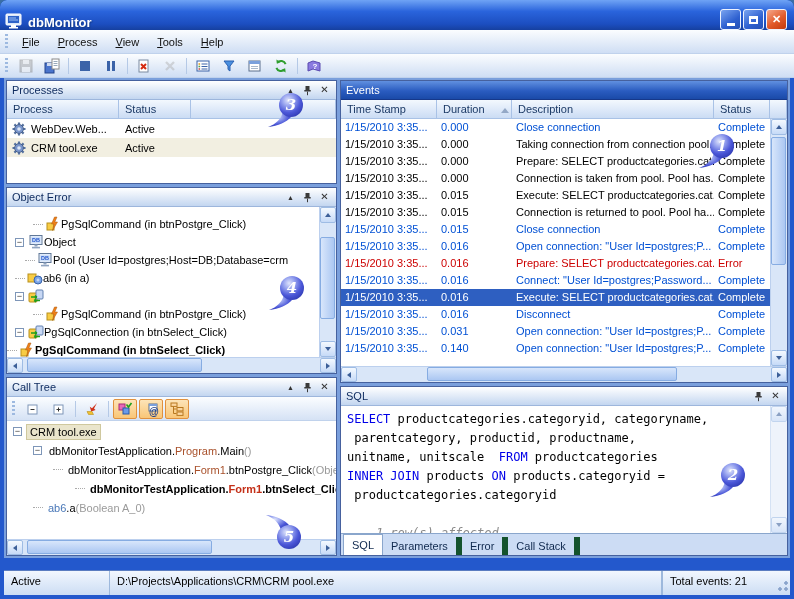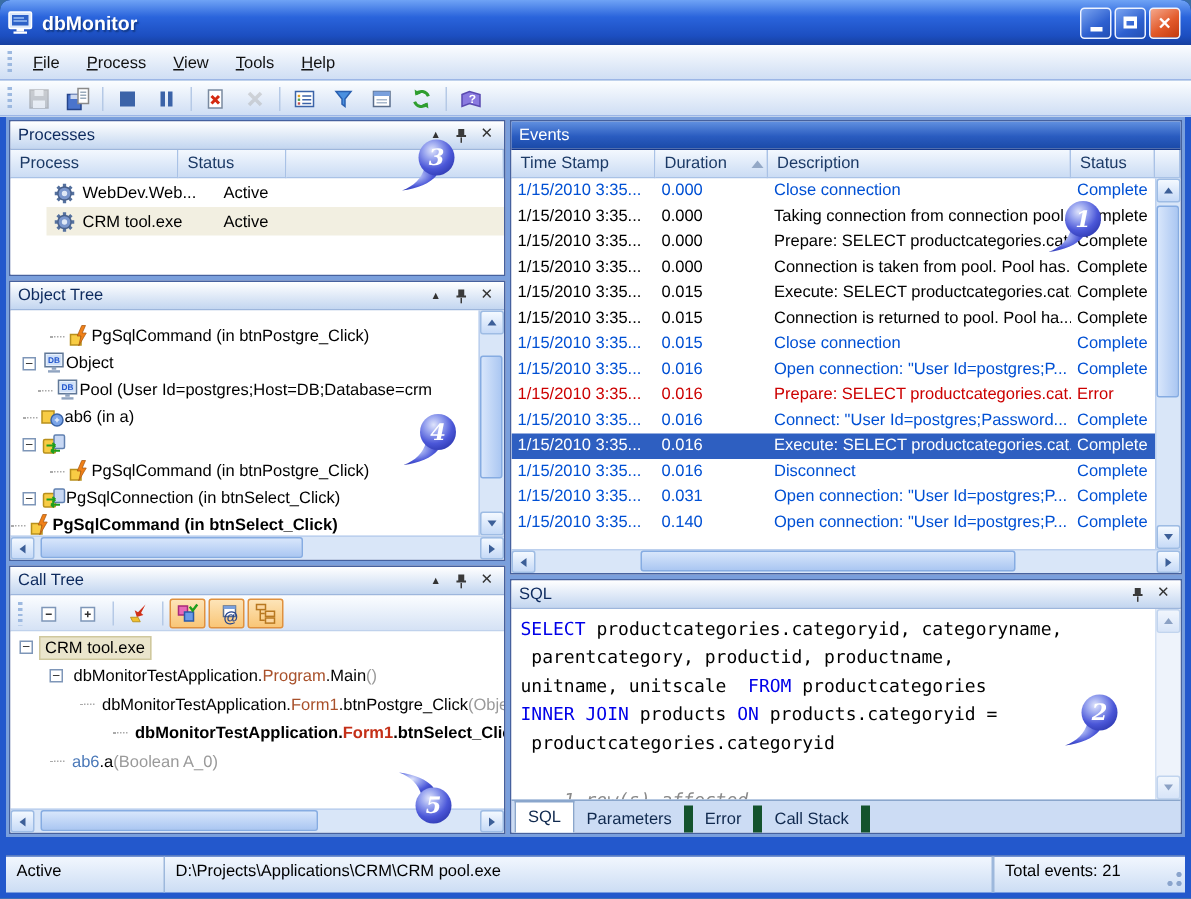--- a/index.html
+++ b/index.html
@@ -1,20 +1,20 @@
 <!DOCTYPE html>
 <html><head>
 <meta charset="utf-8">
 <style>
   html,body{margin:0;padding:0;background:#3a6ea5;}
   *{box-sizing:border-box;}
   .window{position:relative;width:794px;height:599px;font-family:"Liberation Sans",sans-serif;font-size:11px;
     background:#2358cc;border-radius:7px 7px 0 0;overflow:hidden;}
   
-  .titlebar{position:absolute;top:0;left:0;right:0;height:30px;display:flex;align-items:center;padding:0 5px;
+  .titlebar{position:absolute;top:0;left:0;right:0;height:30px;display:flex;align-items:flex-end;padding:0 5px;
     background:linear-gradient(180deg,#6fa3f5 0%,#2a64dc 38%,#1c4ec0 80%,#16409f 100%);border-radius:7px 7px 0 0;}
   .titlebar .apptitle{color:#fff;font-weight:bold;font-size:13px;margin-left:5px;text-shadow:1px 1px 1px #123a8a;}
   .winbtns{margin-left:auto;display:flex;gap:2px;padding-right:2px;}
   .winbtn{width:21px;height:21px;border:1px solid #eef3ff;border-radius:3px;display:flex;align-items:center;justify-content:center;
     background:linear-gradient(145deg,#7aa4f0,#2e60d0 60%,#234fb4);color:#fff;font-size:11px;font-weight:bold;}
   .winbtn.close{background:linear-gradient(145deg,#f5a88c,#e25a2b 55%,#c23a0e);}
   .glyph-min{width:8px;height:3px;background:#fff;margin-top:9px;}
   .glyph-max{width:9px;height:8px;border:2px solid #fff;border-top-width:3px;}
   
   .menubar,.toolbar{position:absolute;left:0;right:0;display:flex;align-items:center;
@@ -40,21 +40,21 @@
   .pt-btns{margin-left:auto;display:flex;align-items:center;gap:4px;color:#333;}
   .pt-btn{width:13px;height:13px;display:flex;align-items:center;justify-content:center;font-size:10px;line-height:1;}
   .pt-btn.tri{font-size:7px;}
   
   .ghdr{display:flex;height:19px;flex:0 0 19px;}
   .gh-cell{background:linear-gradient(180deg,#f3f8fe,#cbdcf4);border-right:1px solid #a9c2e6;border-bottom:1px solid #a9c2e6;
     padding:3px 0 0 6px;color:#1c3a66;overflow:hidden;white-space:nowrap;}
   .sort-arrow{display:inline-block;width:0;height:0;border-left:4px solid transparent;border-right:4px solid transparent;
     border-bottom:5px solid #93a8c6;margin-left:16px;}
   
-  .proc-rows{flex:1;background:#fff;overflow:hidden;padding-left:24px;}
+  .proc-rows{flex:1;background:#fff;overflow:hidden;}
   .proc-row{display:flex;align-items:center;height:19px;}
   .proc-row.hl{background:#f2efe1;}
   .proc-row .c1{width:112px;display:flex;align-items:center;gap:4px;padding-left:4px;white-space:nowrap;overflow:hidden;}
   .proc-row .c2{width:72px;padding-left:6px;}
   
   .ev-body{flex:1;display:flex;min-height:0;}
   .ev-rows{flex:1;background:#fff;overflow:hidden;}
   .ev-row{display:flex;height:17px;line-height:17px;white-space:nowrap;}
   .ev-row span{overflow:hidden;text-overflow:clip;}
   .ev-ts{width:96px;padding-left:4px;flex:none;}
@@ -311,21 +311,21 @@
                 </span>
                 <span>CRM tool.exe</span>
               </span>
               <span class="c2">Active</span>
             </div>
           </div>
       </div>
 
       <div class="panel" style="height:187px">
         <div class="panel-title">
-          <span>Object Tree</span>
+          <span>Object Error</span>
           <span class="pt-btns">
             <span class="pt-btn tri">▲</span>
             <span class="pt-btn">
                 <svg width="11" height="11">
                   <path d="M3.5 1 h4 v4 h1.2 v1.4 H2.3 V5 h1.2 Z" fill="#3a3a3a"></path>
                   <rect x="5" y="6.6" width="1" height="3.6" fill="#3a3a3a"></rect>
                 </svg>
               </span>
             <span class="pt-btn">✕</span>
           </span>

